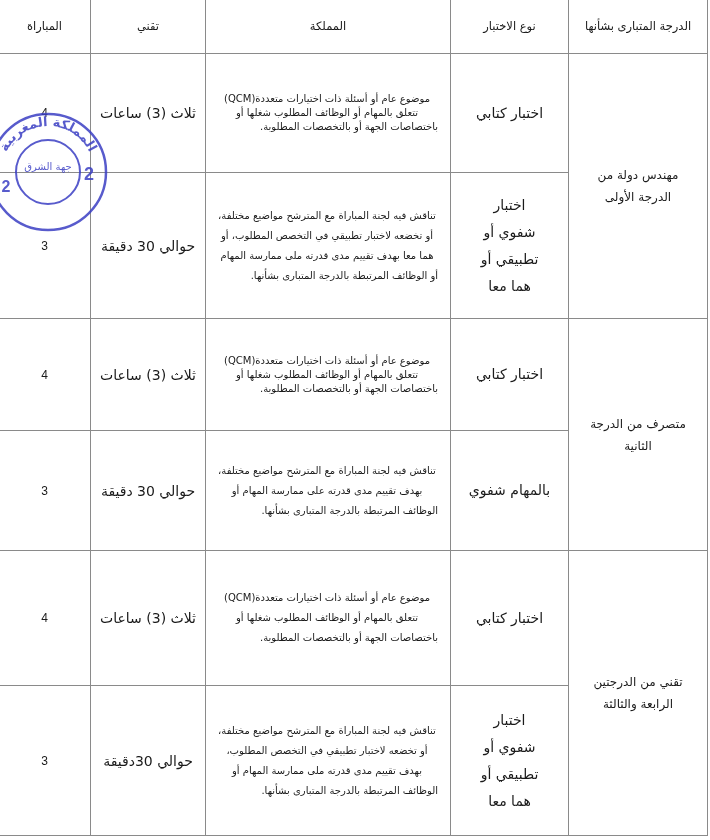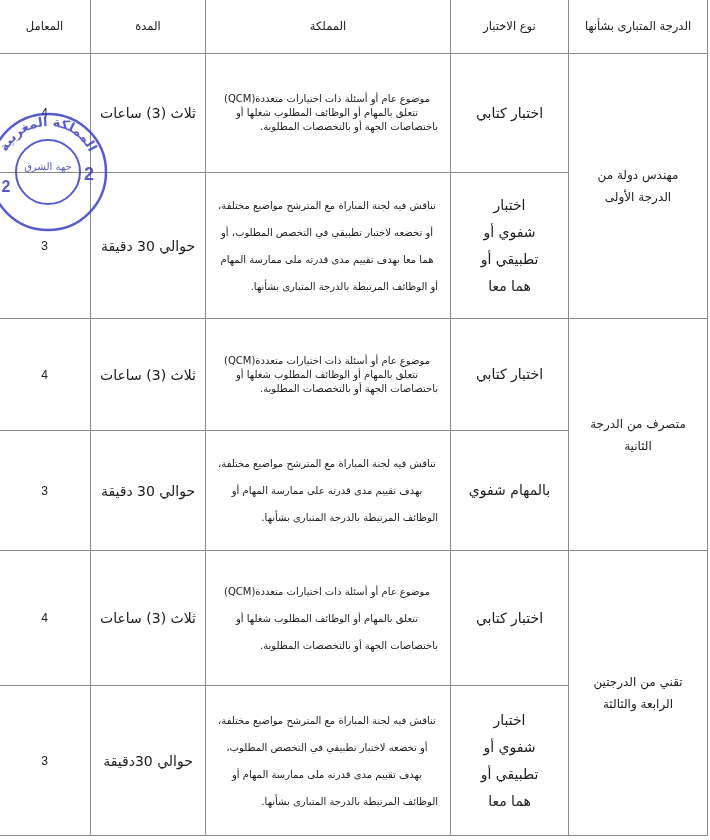--- a/index.html
+++ b/index.html
@@ -15,21 +15,21 @@
     border: 1.3px solid #8a8a8a;
     text-align: center; vertical-align: middle;
     font-weight: normal; padding: 0;
   }
   th { font-size: 11.5px; height: 54px; }
   td.grade { font-size: 12px; line-height: 22px; vertical-align: middle; }
   td.type { font-size: 14px; line-height: 27px; }
   td.subject { font-size: 10px; text-align: justify; text-align-last: right;
                padding: 6px 12px 6px 10px !important; }
   td.subject.tight { line-height: 14px; }
-  td.subject.loose { line-height: 27px; margin-top: 16px; }
+  td.subject.loose { line-height: 20px; margin-top: 16px; }
   td.duration { font-size: 14px; }
   td.coef { font-size: 12px; font-family: "Liberation Sans", sans-serif; }
   .col-grade { width: 139px; }
   .col-type { width: 118px; }
   .col-subject { width: 245px; }
   .col-duration { width: 115px; }
   .col-coef { width: 92px; }
 
   .stamp { position: absolute; left: -14px; top: 110px; width: 128px; height: 128px; pointer-events: none; opacity: 0.85; }
 </style>
@@ -43,22 +43,22 @@
         <col class="col-type">
         <col class="col-subject">
         <col class="col-duration">
         <col class="col-coef">
   </colgroup>
   <thead>
     <tr>
       <th>الدرجة المتبارى بشأنها</th>
       <th>نوع الاختبار</th>
       <th>المملكة</th>
-      <th>المدة</th>
-      <th>المعامل</th>
+      <th>تقني</th>
+      <th>المباراة</th>
     </tr>
   </thead>
   <tbody>
 
     <tr style="height:119px">
       <td rowspan="2" class="grade">
             <div style="padding:0 18px">مهندس دولة من الدرجة الأولى</div>
           </td>
       <td class="type">
             <div>اختبار كتابي</div>

